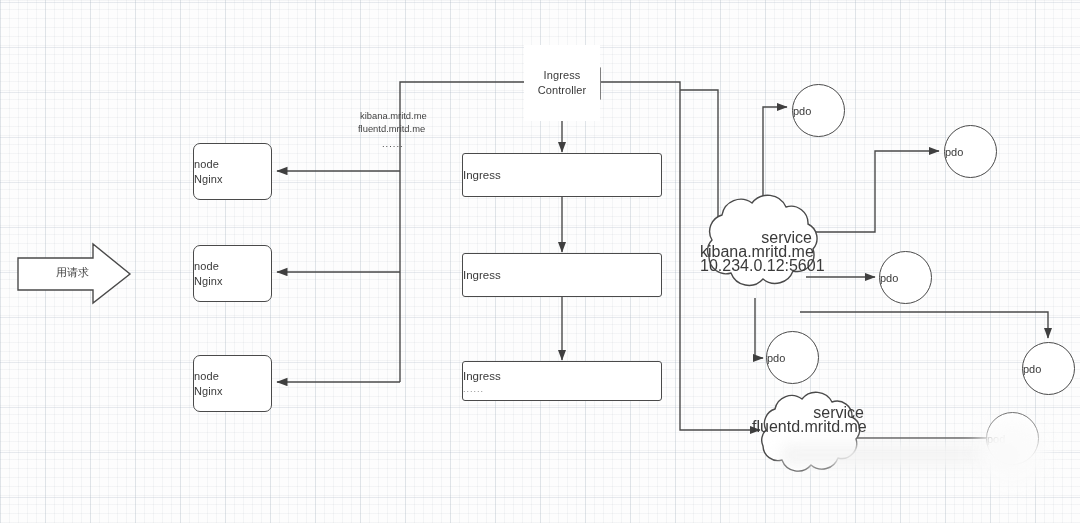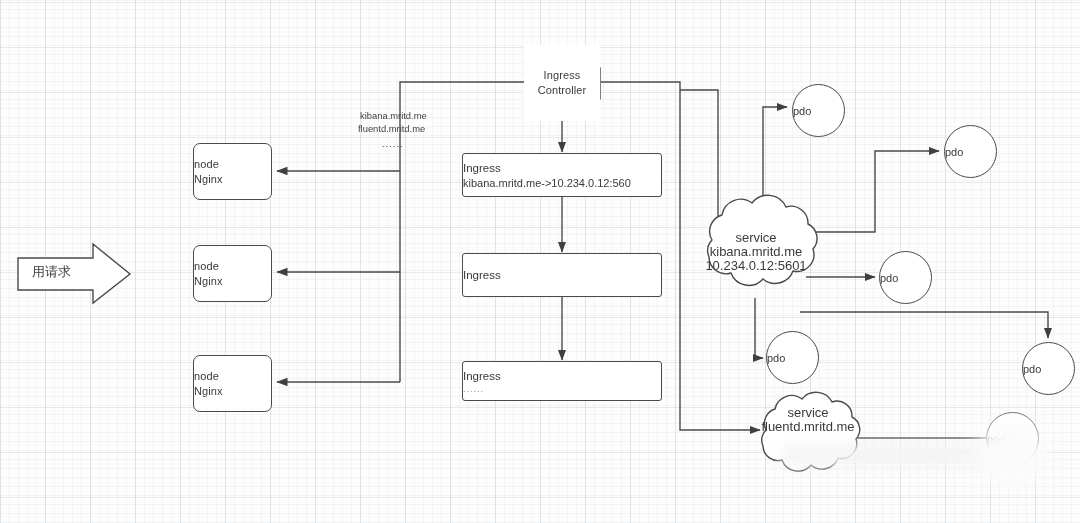--- a/index.html
+++ b/index.html
@@ -35,21 +35,21 @@
 
   .circle{border:1.4px solid #4a4a4a;border-radius:50%;background:#fff;
           font-size:11px;color:#3a3a3a;}
 
   .octa{width:76px;height:76px;background:#fff;border:0;
         display:flex;flex-direction:column;align-items:center;justify-content:center;}
 
   .wirelabel{position:absolute;font-size:9.4px;line-height:13px;color:#3f3f3f;
              text-align:center;white-space:nowrap;}
 
-  .cloudtext{position:absolute;text-align:center;font-size:13px;line-height:14px;
+  .cloudtext{position:absolute;text-align:right;font-size:16px;line-height:14px;
              color:#3a3a3a;white-space:nowrap;}
 
   .overlaypill{position:absolute;background:#f4f4f4;border-radius:30px;
      filter:blur(7px);opacity:.97;}
   .overlayblob{position:absolute;background:#fbfbfb;border-radius:50%;
      filter:blur(9px);opacity:.98;}
 </style>
 </head>
 <body>
 
@@ -113,21 +113,21 @@
              a14,14 0 0 1 4,22
              a15,15 0 0 1 -18,19
              a17,17 0 0 1 -27,7
              a17,17 0 0 1 -29,-5
              a15,15 0 0 1 -19,-14
              a14,14 0 0 1 3,-16 z" fill="#ffffff" stroke="#4a4a4a" stroke-width="1.4"></path>
 
     <polygon points="18,258 93,258 93,244 130,274 93,303 93,290 18,290" fill="#ffffff" stroke="#4a4a4a" stroke-width="1.4"></polygon>
   </svg>
 
-  <div class="wirelabel" style="left:32px;top:266px;font-size:13px;font-family:Liberation Mono, monospace;">用请求</div>
+  <div class="wirelabel" style="left:56px;top:266px;font-size:11px;">用请求</div>
 
   <div class="node rbox" style="left:193px;top:143px;width:79px;height:57px;">
     <div class="nodelabel">node</div>
     <div class="nodelabel">Nginx</div>
   </div>
   <div class="node rbox" style="left:193px;top:245px;width:79px;height:57px;">
     <div class="nodelabel">node</div>
     <div class="nodelabel">Nginx</div>
   </div>
   <div class="node rbox" style="left:193px;top:355px;width:79px;height:57px;">
@@ -139,21 +139,20 @@
   <div class="wirelabel" style="left:358px;top:122px;">fluentd.mritd.me</div>
   <div class="wirelabel dots" style="left:382px;top:137px;">......</div>
 
   <div class="node octa" style="left:524px;top:45px;">
     <div class="nodelabel">Ingress</div>
     <div class="nodelabel">Controller</div>
   </div>
 
   <div class="node sbox" style="left:462px;top:153px;width:200px;height:44px;">
     <div class="boxtitle">Ingress</div>
-    <div class="boxsub">kibana.mritd.me-&gt;10.234.0.12:560</div>
   </div>
   <div class="node sbox" style="left:462px;top:253px;width:200px;height:44px;">
     <div class="boxtitle">Ingress</div>
   </div>
   <div class="node sbox" style="left:462px;top:361px;width:200px;height:40px;">
     <div class="boxtitle">Ingress</div>
     <div class="dots">......</div>
   </div>
 
   <div class="cloudtext" style="left:700px;top:231px;width:112px;">

